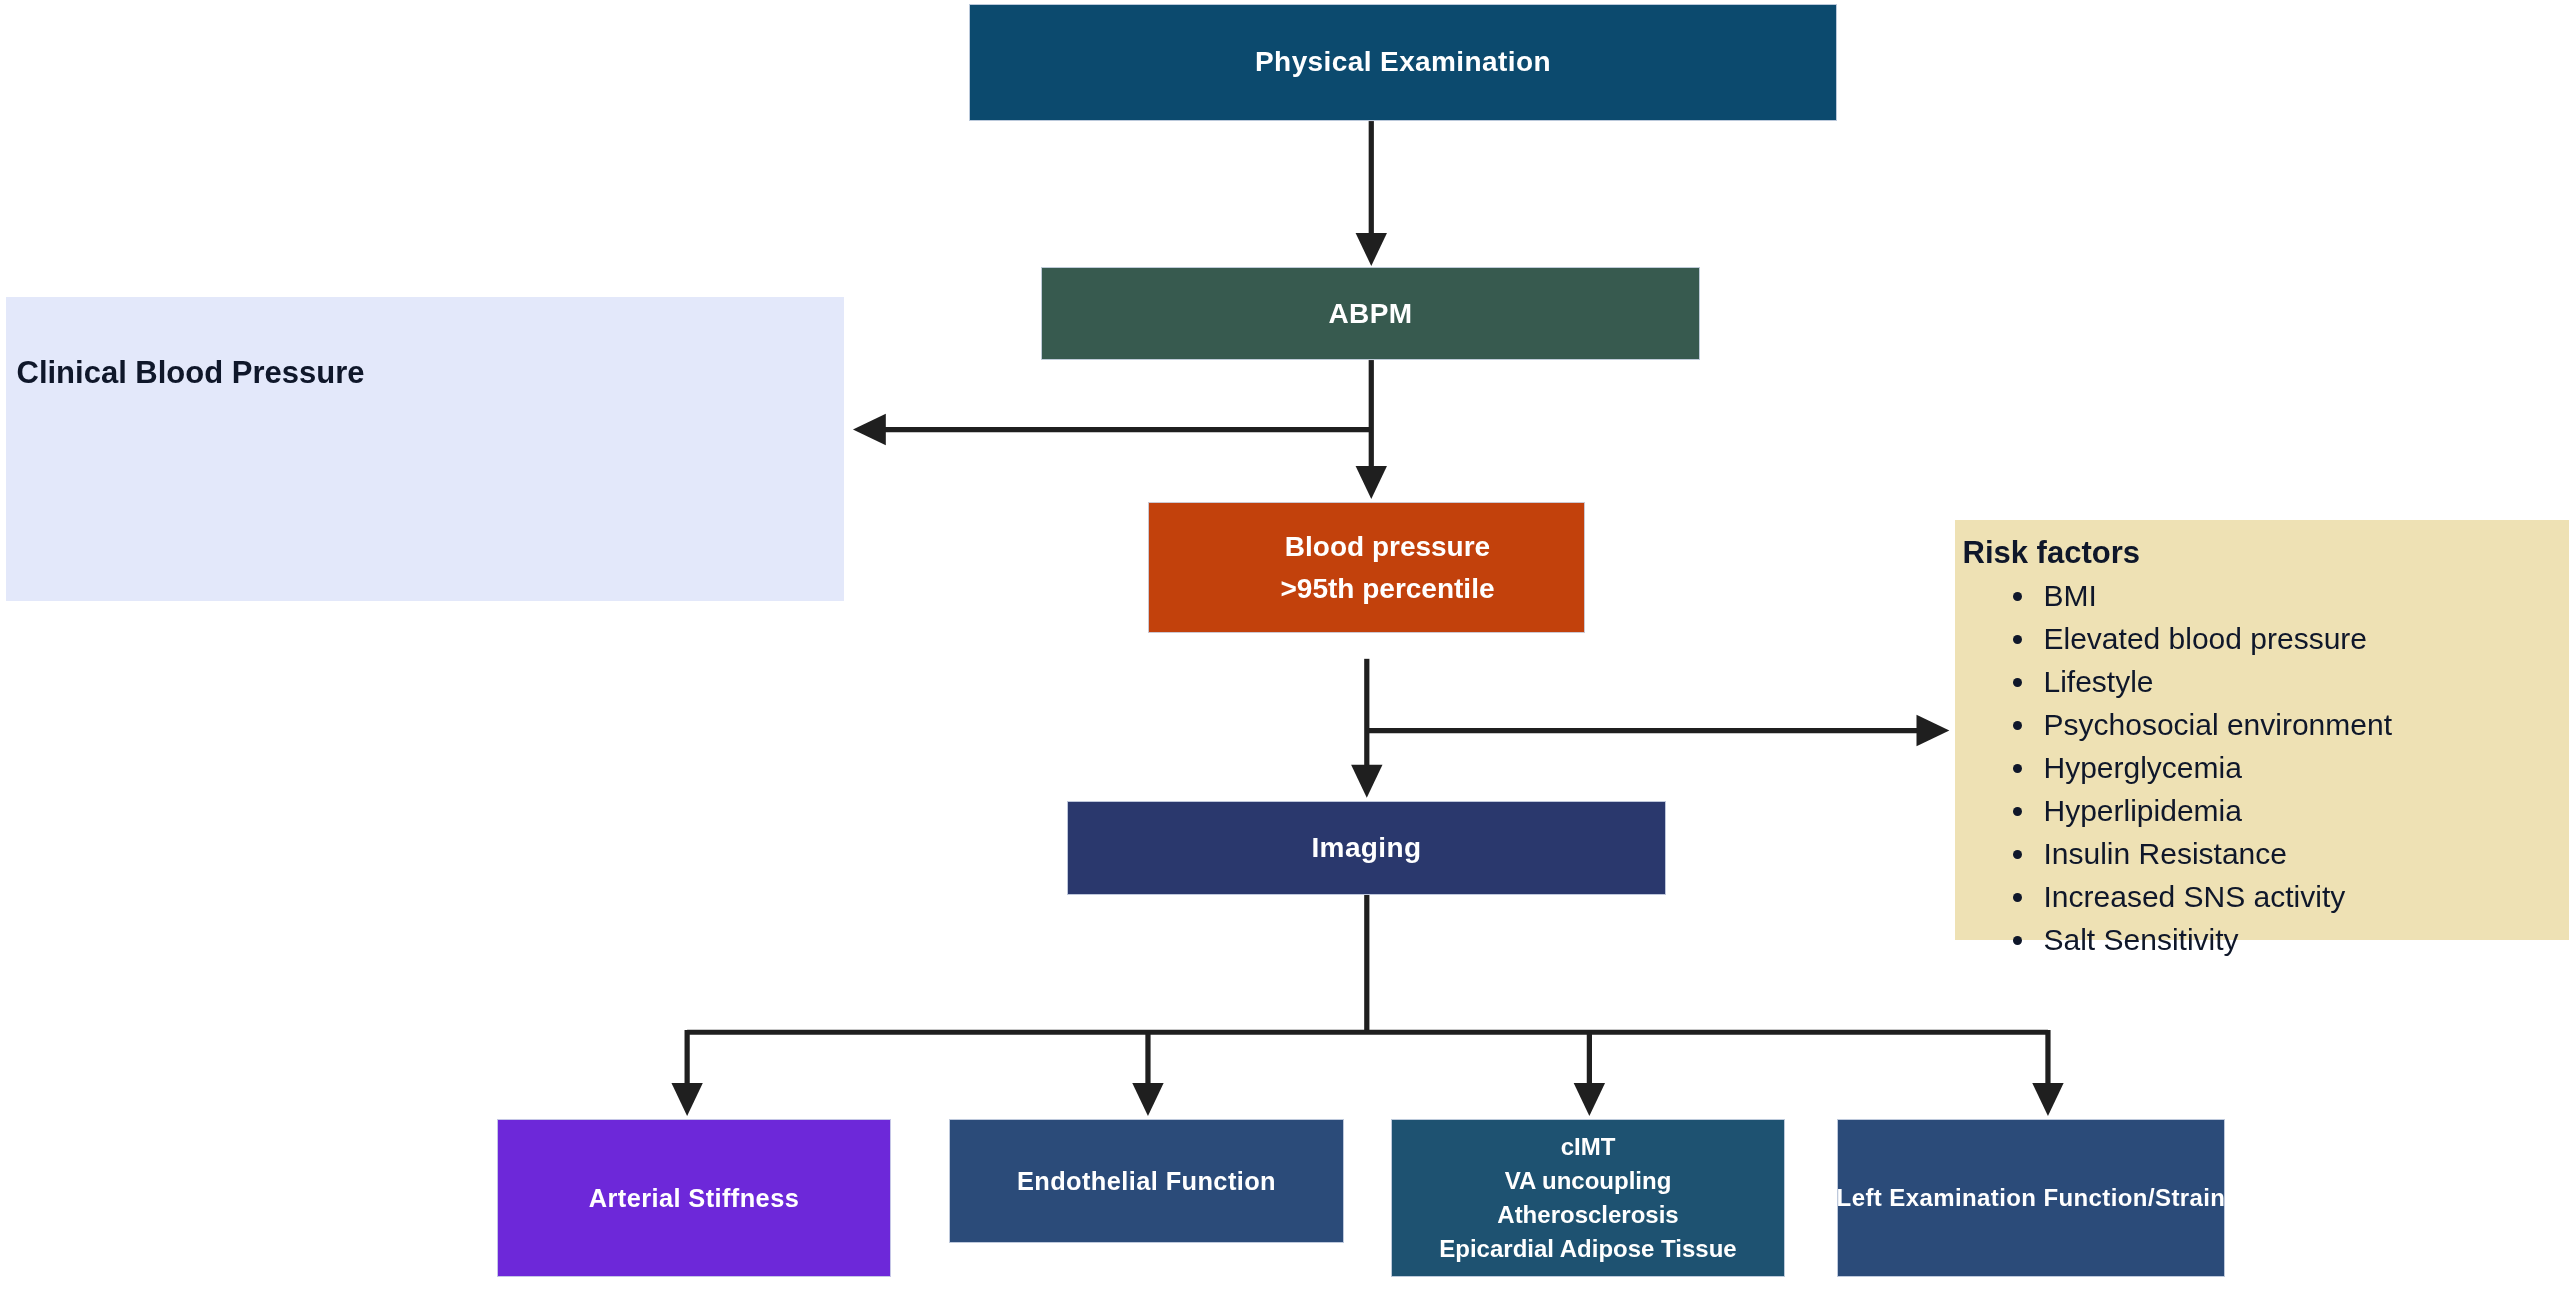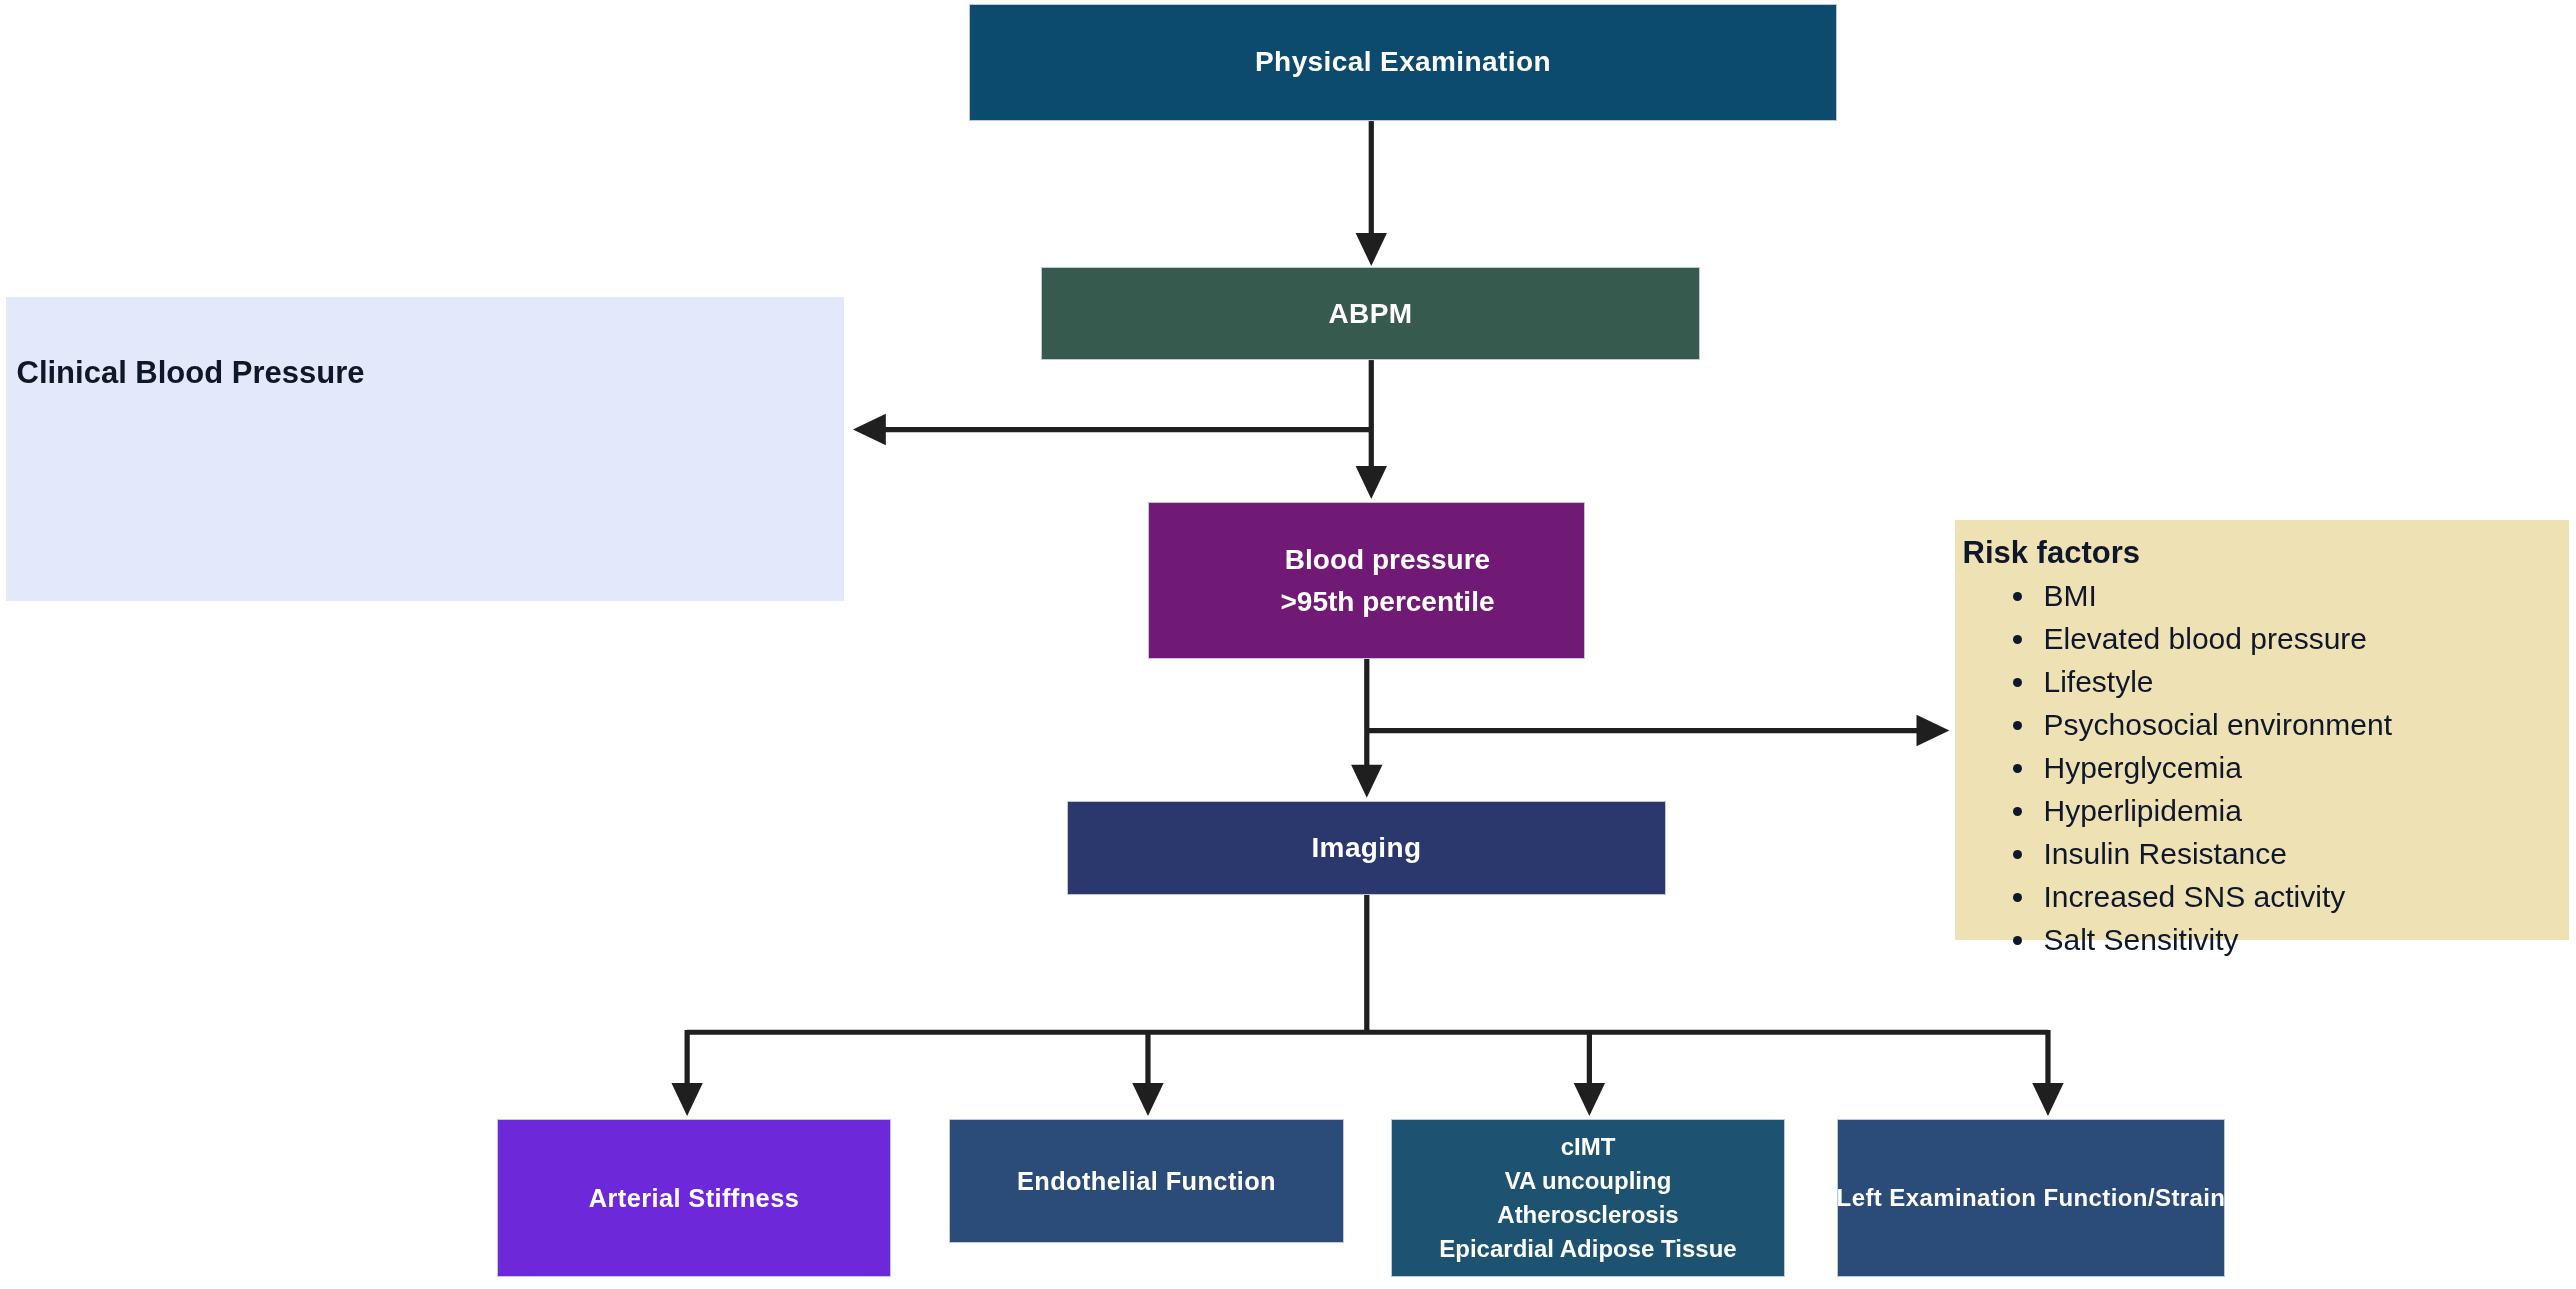--- a/index.html
+++ b/index.html
@@ -14,21 +14,21 @@
   .node{
     position:absolute;
     display:flex;align-items:center;justify-content:center;
     color:#ffffff;font-weight:bold;text-align:center;
     border:1.5px solid rgba(206,215,231,0.9);
     box-sizing:border-box;
   }
   .node .lbl{font-size:28px;letter-spacing:0.4px;}
   .node-physical{left:949px;top:3.7px;width:868px;height:117px;background:#0c4a6e;margin-left:20px;}
   .node-abpm{left:1041px;top:267px;width:659px;height:93px;background:#375A4F;}
-  .node-bp95{left:1148px;top:502px;width:437px;height:157px;background:#701a75;padding-left:42px;}
+  .node-bp95{left:1148px;top:502px;width:437px;height:131px;background:#c2410c;padding-left:42px;}
   .node-bp95 .lines span{display:block;font-size:28px;line-height:42px;}
   .node-imaging{left:1067px;top:801px;width:599px;height:94px;background:#2A386D;}
   .node-arterial{left:497px;top:1119px;width:394px;height:158px;background:#6d28d9;}
   .node-endothelial{left:949px;top:1119px;width:395px;height:124px;background:#2B4B79;}
   .node-cimt{left:1391px;top:1119px;width:394px;height:158px;background:#1E5271;}
   .node-lv{left:1837px;top:1119px;width:388px;height:158px;background:#2B4B79;}
   .node-arterial .lbl,.node-endothelial .lbl{font-size:25.4px;}
   .node-lv .lbl{font-size:24px;white-space:nowrap;}
   .node-cimt .lines span{display:block;font-size:24px;line-height:34px;font-weight:bold;}
   .panel{

